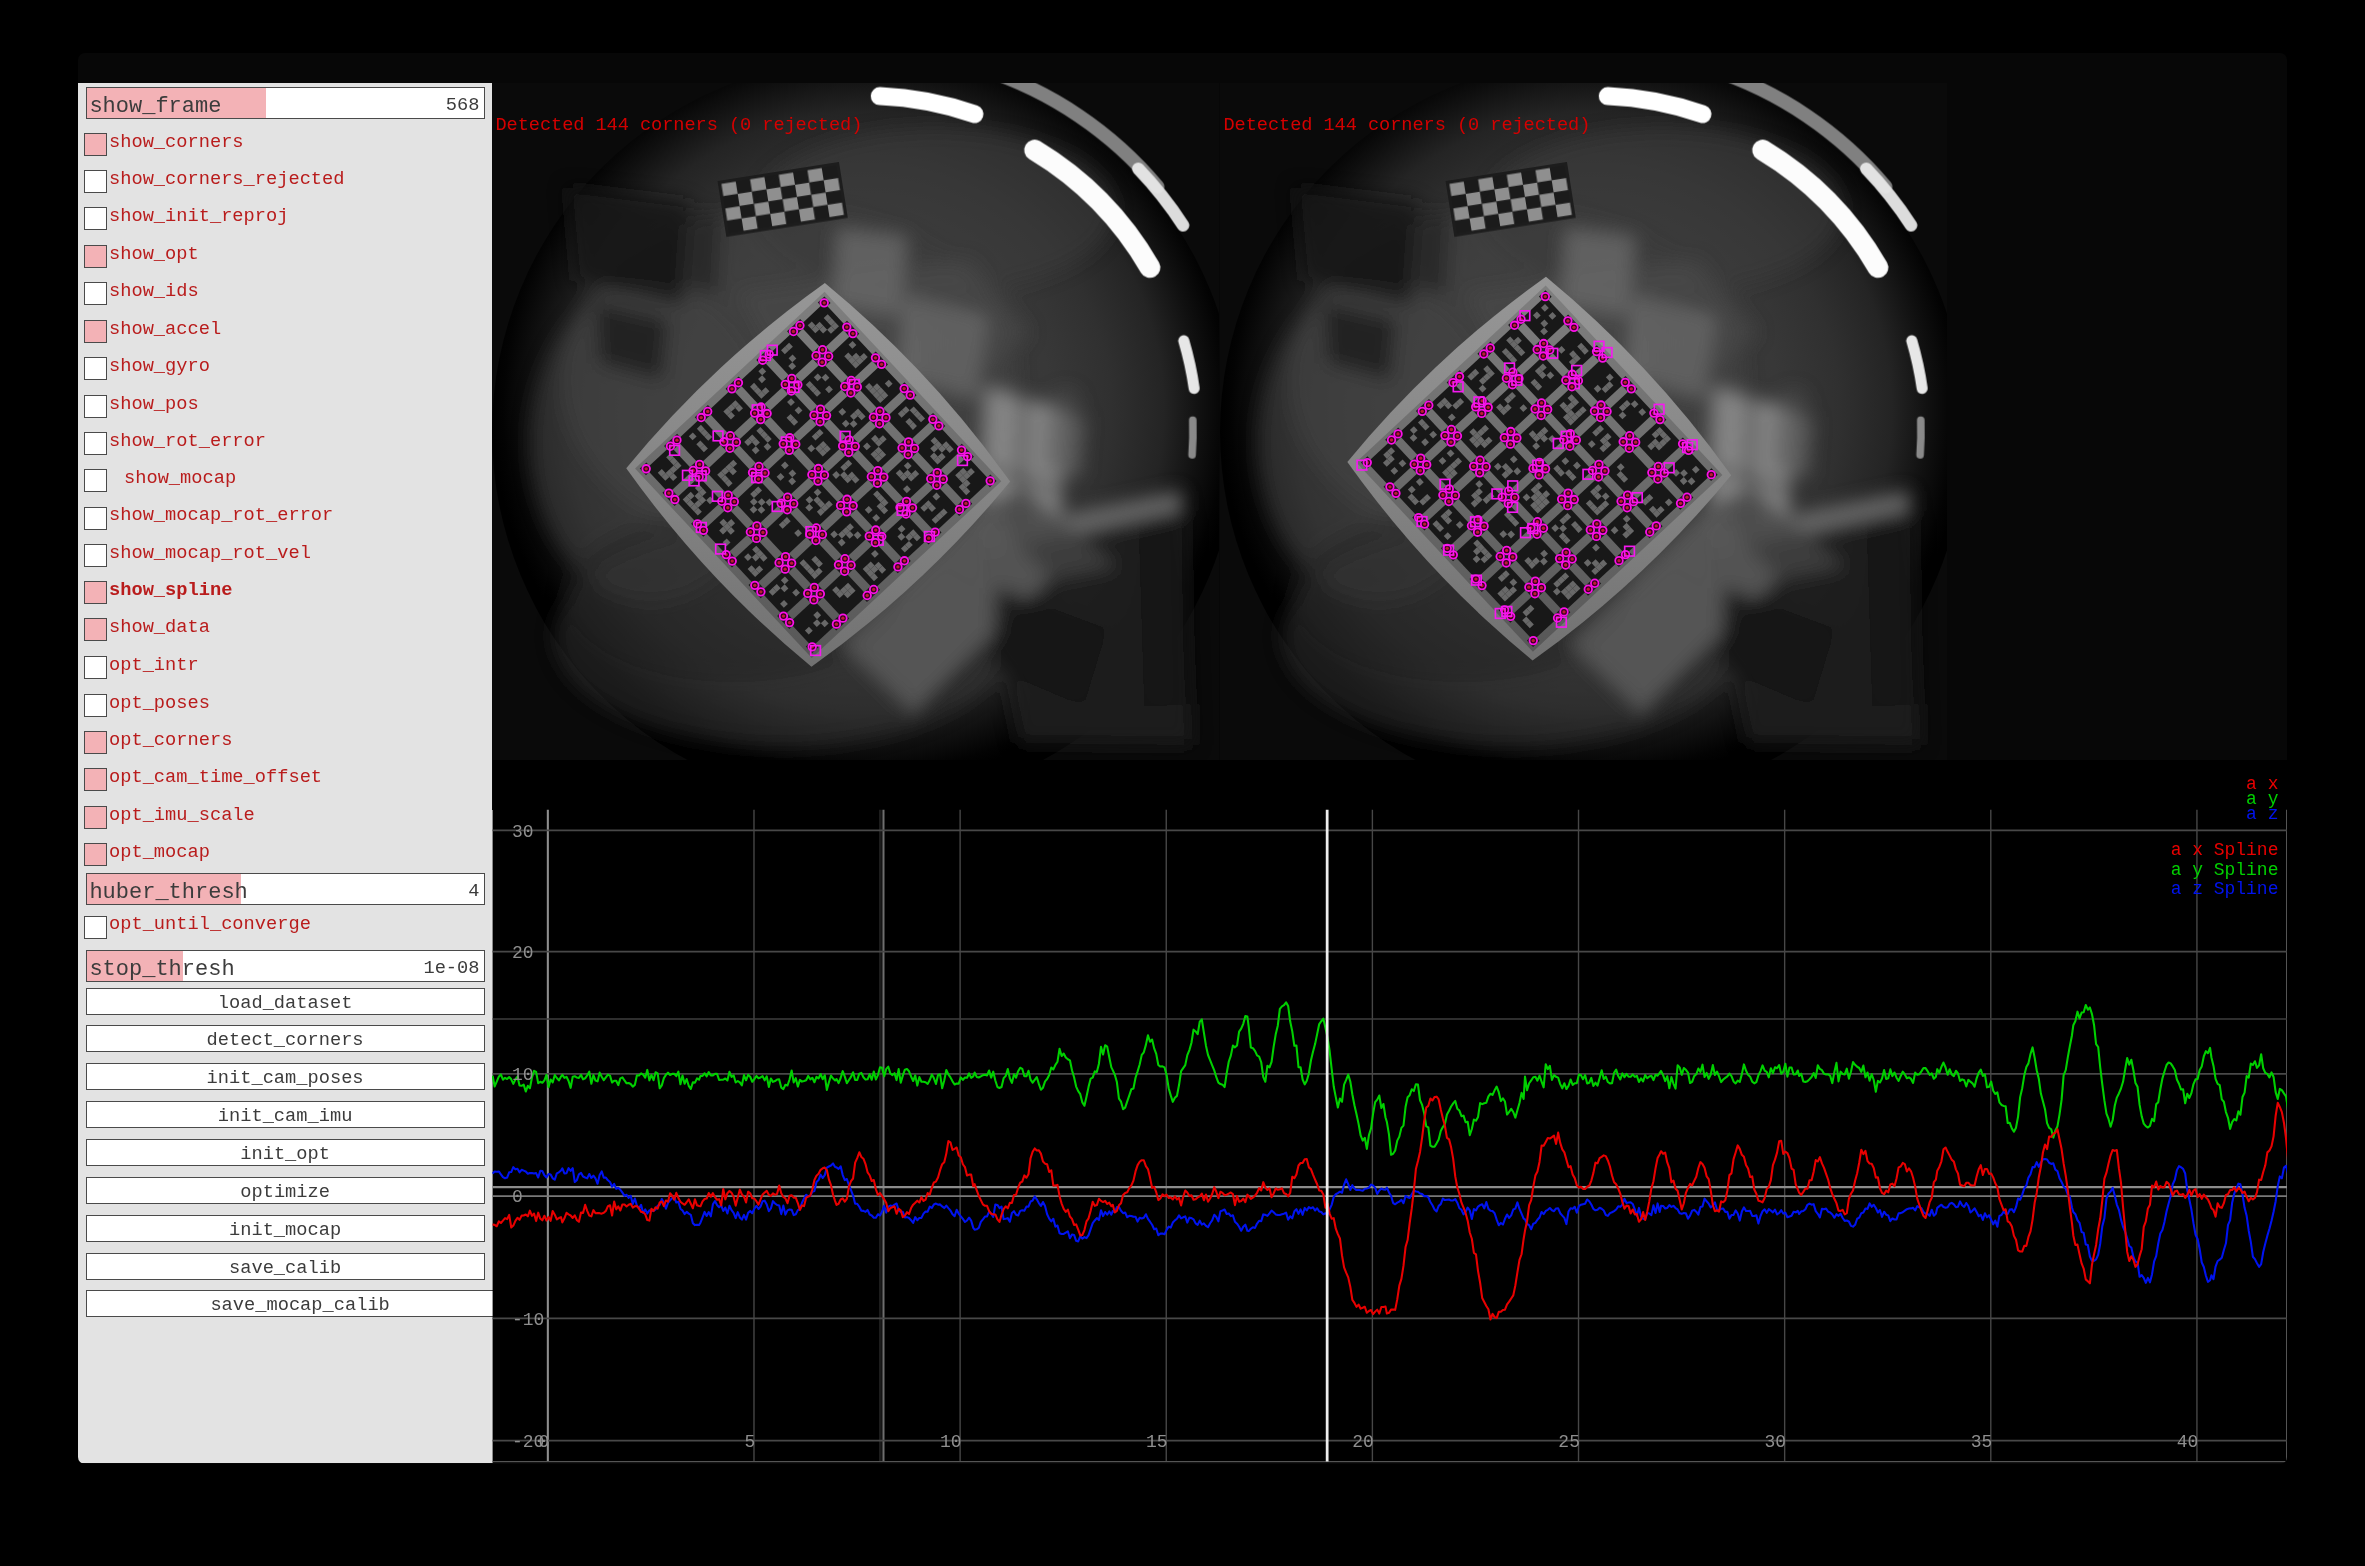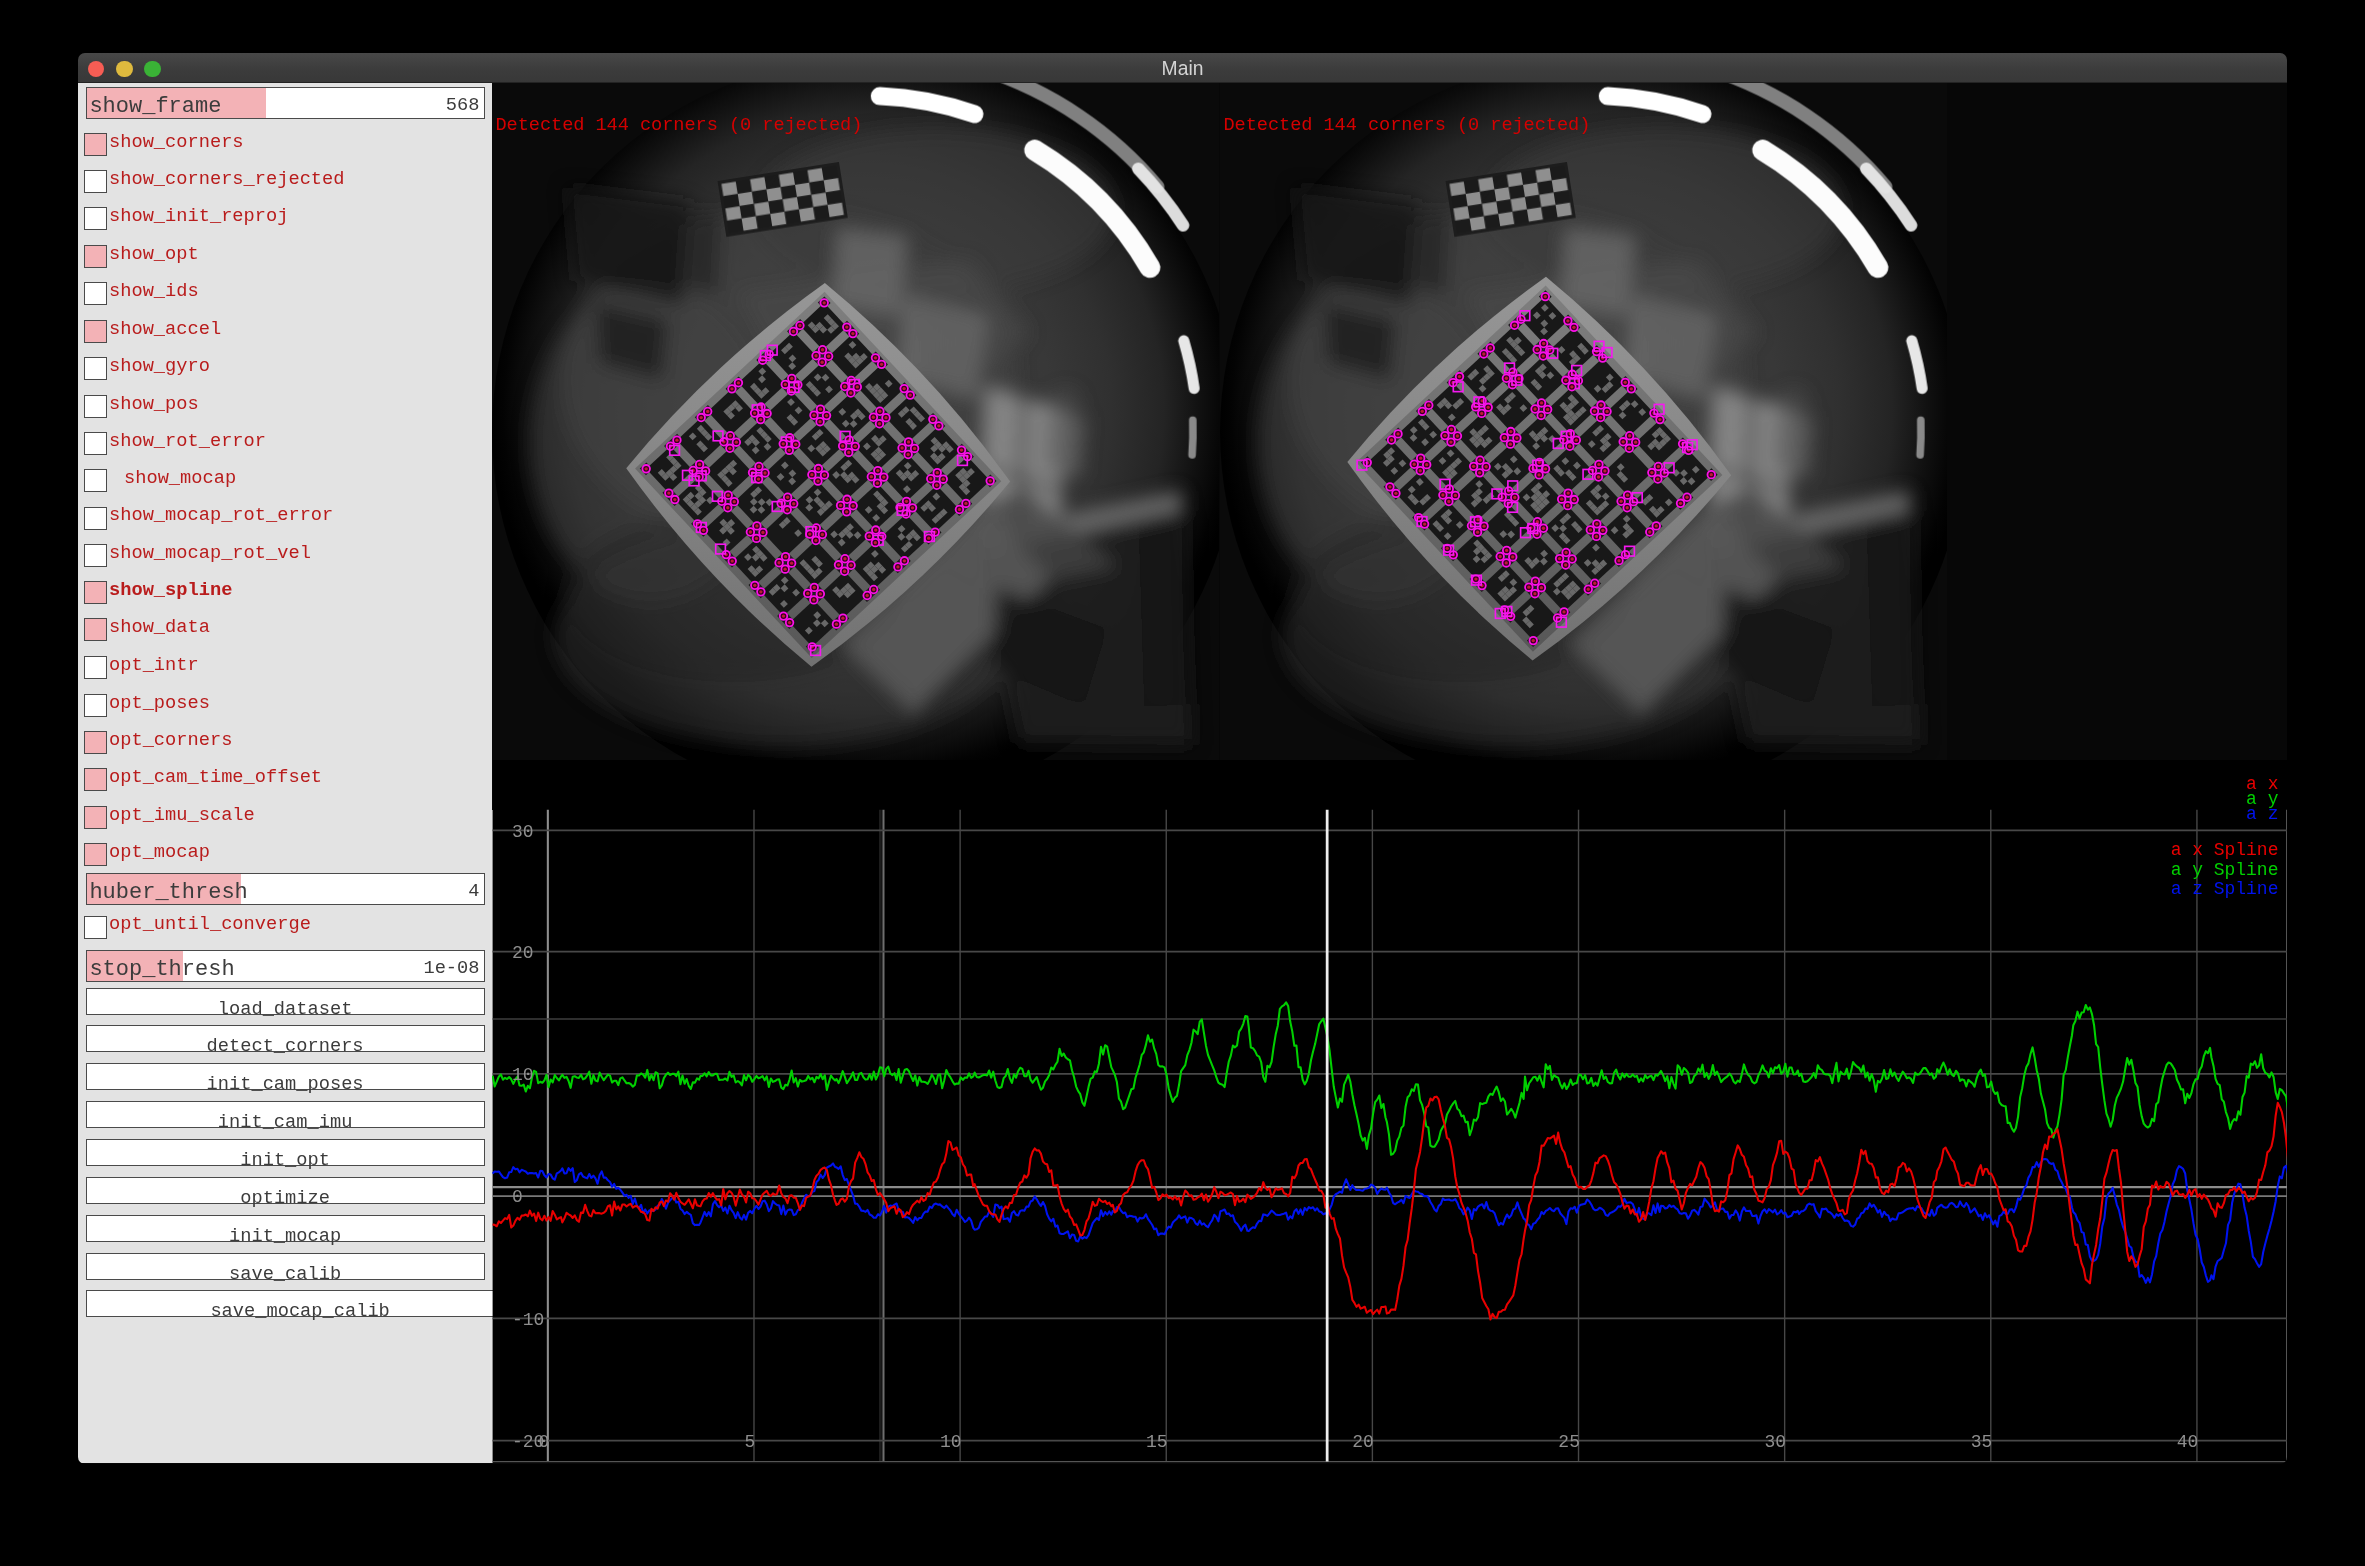--- a/index.html
+++ b/index.html
@@ -12,31 +12,25 @@
 #panel{position:absolute;left:0;top:30px;width:415px;height:1380px;background:#e3e3e3;
   font-family:"Liberation Mono",monospace}
 .sl{position:absolute;height:32px;background:#fff;border:1.4px solid #4a4a4a}
 .sl .fill{position:absolute;left:0;top:0;bottom:0;background:#f3b2b6}
 .sl .nm{position:absolute;left:2.8px;top:5.5px;font-size:22px;color:#3c3c3c}
 .sl .vl{position:absolute;right:4.1px;top:5.5px;font-size:18.7px;color:#3c3c3c}
 .cbx{position:absolute;width:23px;height:23px;background:#fff;border:1.4px solid #4a4a4a}
 .cbx.on{background:#f3b2b6}
 .cbl{position:absolute;font-size:18.7px;color:#b91c1c}
 .btn{position:absolute;height:27px;background:#fff;border:1.4px solid #4a4a4a;
-  text-align:center;font-size:18.7px;color:#3c3c3c;padding-top:9px}
+  text-align:center;font-size:18.7px;color:#3c3c3c;padding-top:3px}
 .cam{position:absolute;top:30px;width:727px;height:727px}
 #plot{position:absolute;left:414px;top:707px}
 </style></head><body>
 <div id="win">
-<div id="tbar">
-      <div class="tl" style="left:9.7px;background:#f75d54"></div>
-<div class="tl" style="left:38px;background:#dfba3e"></div>
-<div class="tl" style="left:66px;background:#3ab336"></div>
-<div class="t">Main</div>
-    </div>
 <div id="panel">
 <div class="sl" style="left:7.6px;top:4.1px;width:399px;">
         <div class="fill" style="width:45.3%"></div>
         <span class="nm">show_frame</span>
         <span class="vl">568</span>
       </div>
 <div class="cbx on" style="left:6.2px;top:50px;"></div>
       <div class="cbl" style="left:31px;top:48px;">show_corners</div>
 <div class="cbx" style="left:6.2px;top:87px;"></div>
       <div class="cbl" style="left:31px;top:85px;">show_corners_rejected</div>

